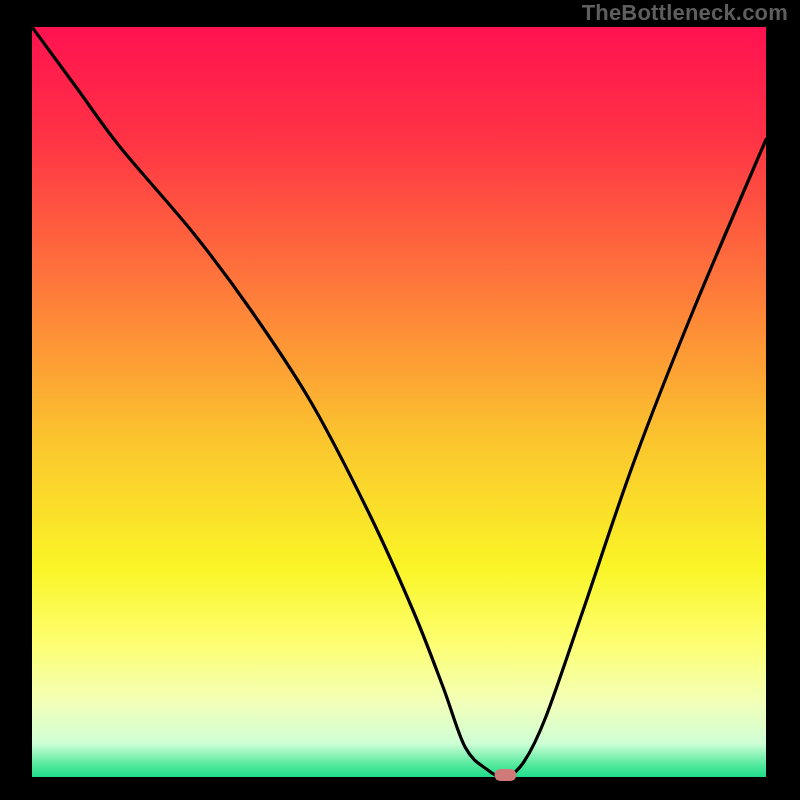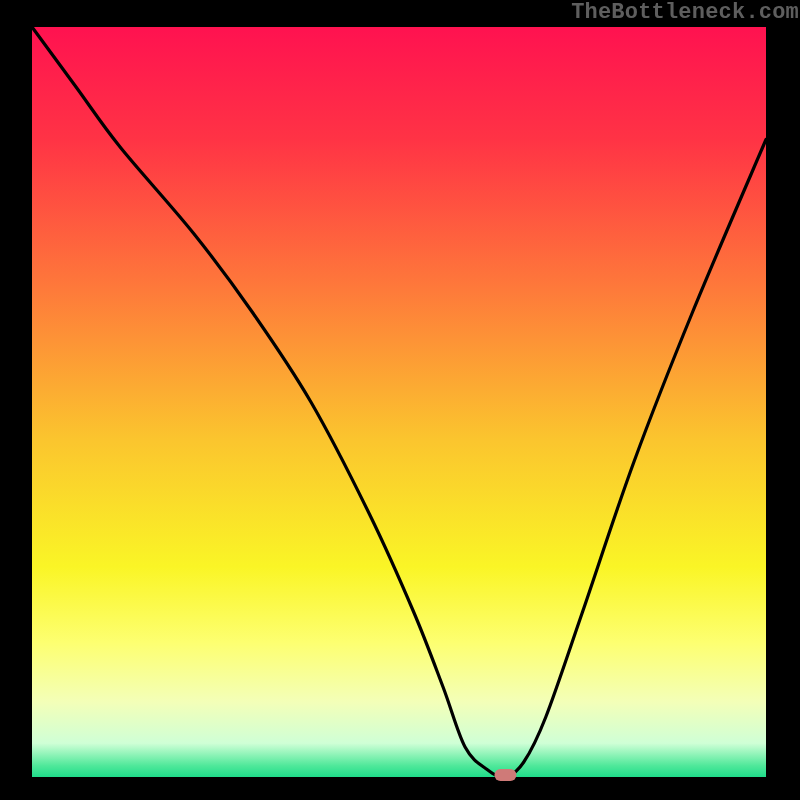--- a/index.html
+++ b/index.html
@@ -14,22 +14,22 @@
     position: absolute;
     left: 0;
     top: 0;
     width: 800px;
     height: 800px;
     background: #000;
   }
   .watermark {
     position: absolute;
     top: 0;
-    right: 1px;
-    font-family: Liberation Mono, monospace;
+    right: 12px;
+    font-family: Liberation Sans, sans-serif;
     font-size: 22px;
     font-weight: 600;
     color: #5e5e5e;
     letter-spacing: 0.2px;
     margin-left: 24px;
   }
   svg {
     position: absolute;
     left: 0;
     top: 0;

